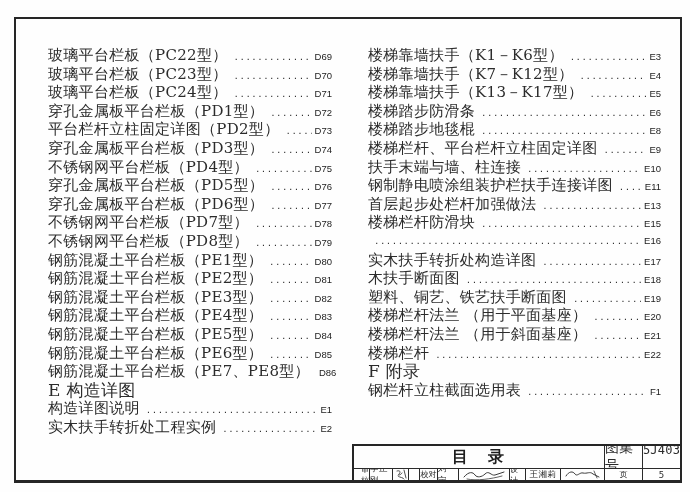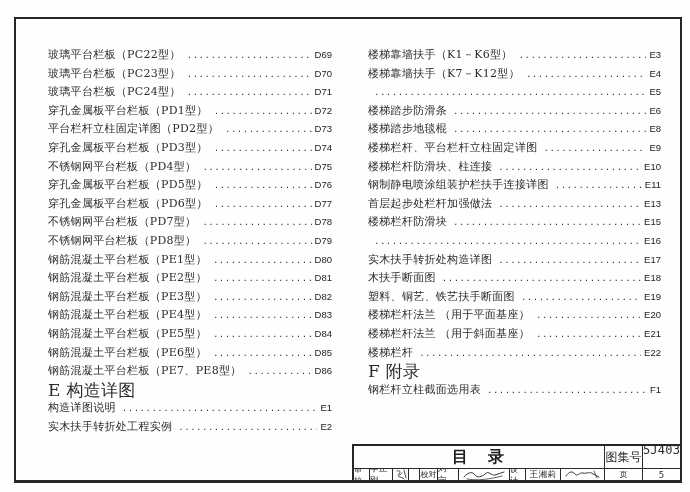--- a/index.html
+++ b/index.html
@@ -36,21 +36,21 @@
   .toc-col.left  { left: 32px;  width: 284px; }
   .toc-col.right { left: 352px; width: 293px; text-align: center; }
   .row {
     display: flex;
     align-items: baseline;
     height: 18.6px;
     line-height: 18.6px;
     white-space: nowrap;
   }
   .row .t {
-    font-size: 11px;
+    font-size: 15px;
     letter-spacing: 0.3px;
   }
   .row.header .t {
     font-weight: 400;
     font-size: 17px;
   }
   .row .leader {
     flex: 1;
     overflow: hidden;
     font-family: "DejaVu Sans Mono", "Liberation Mono", monospace;
@@ -80,31 +80,31 @@
     background: #fefefe;
   }
   .cell {
     box-sizing: border-box;
     display: flex;
     align-items: center;
     justify-content: center;
     overflow: hidden;
     border-left: 1px solid #2a2a2a;
   }
-  .cell.first { border-left: none; }
+  .cell.first { border-left: none; text-align: right; }
   .cell.r2 { border-top: 1px solid #2a2a2a; }
   .cell.title-cell {
     grid-column: 1 / 11;
     grid-row: 1;
     font-size: 16px;
     font-weight: 700;
     letter-spacing: 2px;
     color: #1e1e1e;
   }
-  .cell.atlas-label { grid-column: 11; grid-row: 1; font-size: 12px; text-align: right; }
+  .cell.atlas-label { grid-column: 11; grid-row: 1; font-size: 14px; }
   .cell.atlas-no {
     grid-column: 12; grid-row: 1;
     font-family: "DejaVu Sans Mono", "Liberation Mono", monospace;
     font-size: 12px;
     letter-spacing: 0.2px;
   }
   .lbl  { font-size: 8px;   color: #222; }
   .name { font-size: 8.5px; color: #222; letter-spacing: 0.5px; }
   .pageno {
     font-family: "DejaVu Sans Mono", "Liberation Mono", monospace;
@@ -228,40 +228,41 @@
           <span class="t">楼梯靠墙扶手（K1－K6型）</span>
           <span class="leader">..........................................................................................</span>
           <span class="p">E3</span>
         </div>
         <div class="row">
           <span class="t">楼梯靠墙扶手（K7－K12型）</span>
           <span class="leader">..........................................................................................</span>
           <span class="p">E4</span>
         </div>
         <div class="row">
+          <span class="t">楼梯靠墙扶手（K13－K17型）</span>
           <span class="leader">..........................................................................................</span>
           <span class="p">E5</span>
         </div>
         <div class="row">
           <span class="t">楼梯踏步防滑条</span>
           <span class="leader">..........................................................................................</span>
           <span class="p">E6</span>
         </div>
         <div class="row">
           <span class="t">楼梯踏步地毯棍</span>
           <span class="leader">..........................................................................................</span>
           <span class="p">E8</span>
         </div>
         <div class="row">
           <span class="t">楼梯栏杆、平台栏杆立柱固定详图</span>
           <span class="leader">..........................................................................................</span>
           <span class="p">E9</span>
         </div>
         <div class="row">
-          <span class="t">楼梯栏杆防滑块、柱连接</span>
+          <span class="t">扶手末端与墙、柱连接</span>
           <span class="leader">..........................................................................................</span>
           <span class="p">E10</span>
         </div>
         <div class="row">
           <span class="t">钢制静电喷涂组装护栏扶手连接详图</span>
           <span class="leader">..........................................................................................</span>
           <span class="p">E11</span>
         </div>
         <div class="row">
           <span class="t">首层起步处栏杆加强做法</span>

